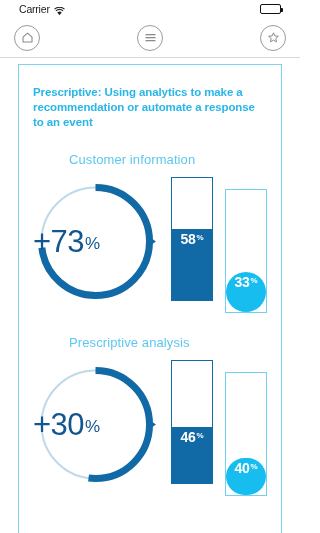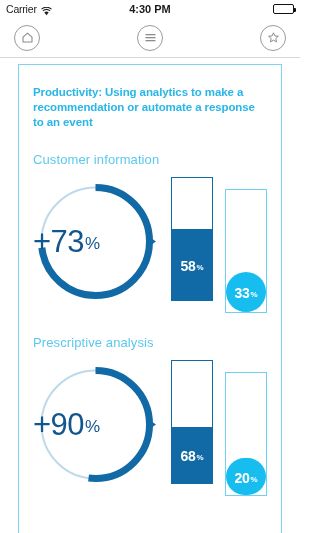--- a/index.html
+++ b/index.html
@@ -9,21 +9,21 @@
     background:#ffffff;
     overflow:hidden;
     position:relative;
   }
 
   
   .statusbar{
     height:18px; width:100%;
     background:#ffffff;
     display:flex; align-items:center;
-    padding:0 6px;
+    padding:0 19px;
     font-size:10.5px; font-weight:bold; color:#1a1a1a;
     position:relative;
   }
   .sb-left{ display:flex; align-items:center; gap:4px; }
   .sb-carrier{ font-size:10.5px; font-weight:normal; letter-spacing:-0.2px; }
   .wifi-icon{ display:inline-block; width:11px; height:9px; position:relative; top:1px; }
   .sb-time{
     position:absolute; left:0; right:0; text-align:center;
     font-size:11px; font-weight:bold;
   }
@@ -76,20 +76,21 @@
     letter-spacing:-0.1px;
   }
 
   .section{ margin-top:22px; }
   .section-title{
     color:#5cc8ef;
     font-size:13px;
     font-weight:normal;
     letter-spacing:0.1px;
     margin-bottom:8px;
+    margin-left:36px;
   }
 
   .section-body{
     display:flex;
     align-items:flex-start;
   }
 
   
   .donut-wrap{ width:132px; flex:0 0 132px; padding-top:4px; }
   .donut{ position:relative; width:125px; height:125px; }
@@ -111,21 +112,21 @@
   .bar{
     width:42px; height:124px;
     background:#ffffff;
     position:relative;
     display:flex; flex-direction:column; justify-content:flex-end;
   }
   .bar.dark{ border:1px solid #1169a6; }
   .bar.light{ border:1px solid #6fd0f2; }
   .bar-fill{
     width:100%;
-    display:flex; align-items:center; justify-content:center;
+    display:flex; align-items:flex-start; justify-content:center;
     color:#ffffff;
     padding-top:2px;
     font-size:14px;
     font-weight:bold;
     letter-spacing:-0.3px;
   }
   .bar-fill .pct{ font-size:8px; position:relative; top:2px; margin-left:1px; }
   .bar.dark .bar-fill{ background:#1169a6; }
   .bar.light .bar-fill{ background:#18bdf0; }
   .bar.light .bar-fill{ color:#ffffff;border-radius:20px; }
@@ -140,21 +141,20 @@
   <div class="sb-left">
     <span class="sb-carrier">Carrier</span>
     <span class="wifi-icon">
       <svg width="11" height="9" viewBox="0 0 11 9">
         <path d="M5.5 8.2 L3.3 5.4 a3.4 3.4 0 0 1 4.4 0 Z" fill="#222"></path>
         <path d="M1.9 3.9 a5.5 5.5 0 0 1 7.2 0" stroke="#222" stroke-width="1.1" fill="none"></path>
         <path d="M0.5 2.1 a7.7 7.7 0 0 1 10 0" stroke="#222" stroke-width="1.1" fill="none"></path>
       </svg>
     </span>
   </div>
-  <div class="sb-time">4:30 PM</div>
   <div class="sb-right">
     <span class="battery">
       <span class="battery-fill"></span>
       <span class="battery-cap"></span>
     </span>
   </div>
 </div>
 
 <div class="navbar">
   <div class="nav-btn">
@@ -178,21 +178,21 @@
       <svg width="13" height="13" viewBox="0 0 13 13">
         <path d="M6.5 1.8 L8 5 L11.4 5.2 L8.8 7.5 L9.6 10.9 L6.5 9.1 L3.4 10.9 L4.2 7.5 L1.6 5.2 L5 5 Z" fill="none" stroke="#8c8c8c" stroke-width="1" stroke-linejoin="round"></path>
       </svg>
     </span>
   </div>
 </div>
 
 <div class="scroll-area">
   <div class="card">
 
-    <div class="headline">Productivity: Using analytics to make a recommendation or automate a response to an event</div>
+    <div class="headline">Prescriptive: Using analytics to make a recommendation or automate a response to an event</div>
 
     <div class="section">
       <div class="section-title">Customer information</div>
       <div class="section-body">
 
         <div class="donut-wrap">
           <div class="donut">
             <svg width="125" height="125" viewBox="0 0 125 125">
               <circle cx="62.5" cy="62.5" r="54" fill="none" stroke="#bdd9ea" stroke-width="2"></circle>
               <circle cx="62.5" cy="62.5" r="54" fill="none" stroke="#1169a6" stroke-width="7" stroke-dasharray="247.7 339.3" transform="rotate(-90 62.5 62.5)"></circle>
@@ -228,36 +228,36 @@
       <div class="section-body">
 
         <div class="donut-wrap">
           <div class="donut">
             <svg width="125" height="125" viewBox="0 0 125 125">
               <circle cx="62.5" cy="62.5" r="54" fill="none" stroke="#bdd9ea" stroke-width="2"></circle>
               <circle cx="62.5" cy="62.5" r="54" fill="none" stroke="#1169a6" stroke-width="7" stroke-dasharray="176.4 410.6" transform="rotate(-90 62.5 62.5)"></circle>
               <polygon points="116.5,58 123,62.5 116.5,67" fill="#1169a6"></polygon>
             </svg>
             <div class="donut-label">
-              <span>+90</span>
+              <span>+30</span>
                 <span class="pct">%</span>
             </div>
           </div>
         </div>
 
         <div class="bars">
           <div class="bar dark">
             <div class="bar-fill" style="height:46%">
-              <span>68</span>
+              <span>46</span>
                 <span class="pct">%</span>
             </div>
           </div>
           <div class="bar light offset">
             <div class="bar-fill" style="height:30%">
-              <span>20</span>
+              <span>40</span>
                 <span class="pct">%</span>
             </div>
           </div>
         </div>
 
       </div>
     </div>
 
   </div>
 </div>

